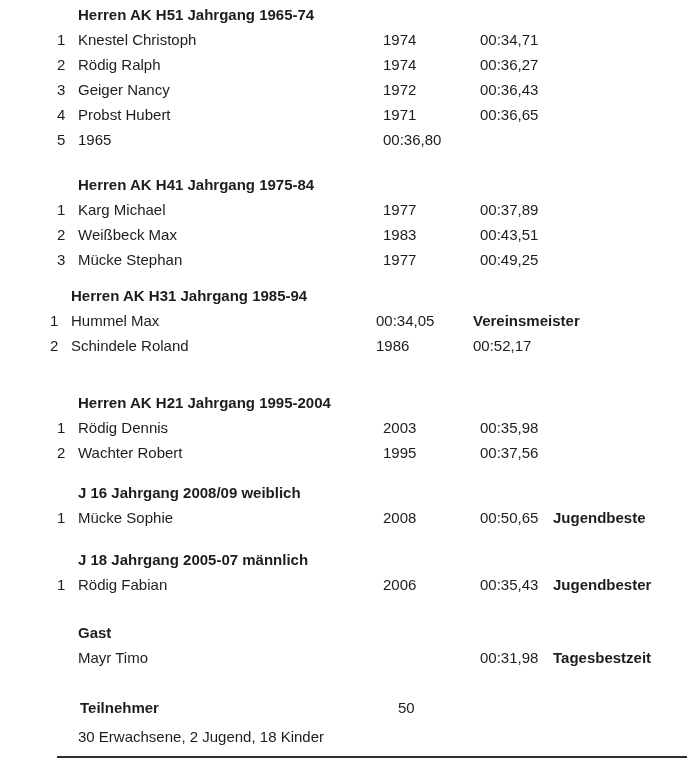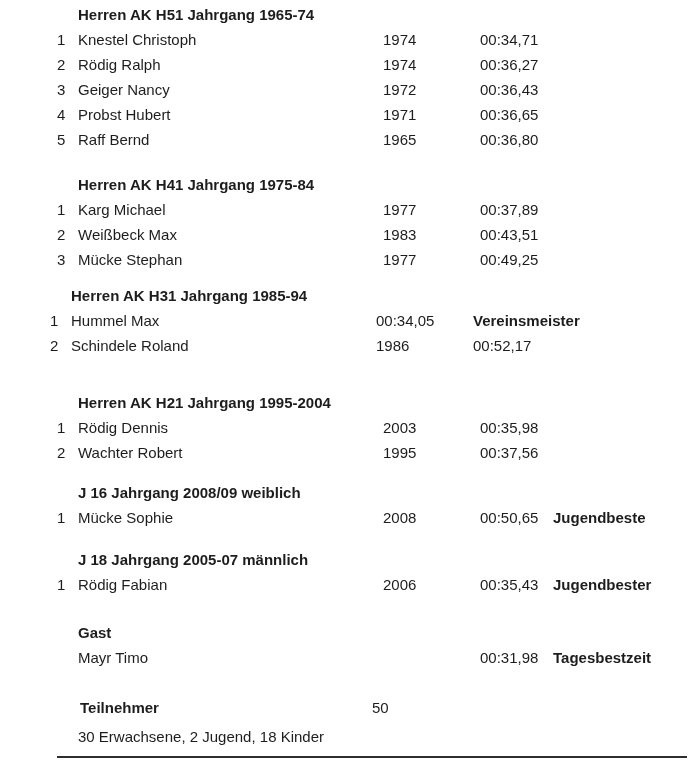--- a/index.html
+++ b/index.html
@@ -32,21 +32,21 @@
     grid-template-columns:23px 305px 97px 73px auto;
     line-height:25px;
     white-space:nowrap;
   }
   .cell-rank   { padding-left:2px; }
   .cell-remark { font-weight:bold; }
 
   .footer-block { position:absolute; left:0; top:693px; width:700px; }
   .footer-line1 { position:relative; height:25px; line-height:25px; }
   .participants-label { position:absolute; left:80px; font-weight:bold; }
-  .participants-count { position:absolute; left:372px; }
+  .participants-count { position:absolute; left:398px; }
   .footer-line2 { position:relative; height:25px; line-height:25px; margin-top:4px; }
   .participants-breakdown { position:absolute; left:78px; }
 
   .bottom-divider {
     position:absolute; left:57px; top:754px;
     width:630px; height:0;
     border-top:2px solid #2e2e2e;
   }
 </style>
 </head>
@@ -80,21 +80,20 @@
         </div>
         <div class="row">
           <span class="cell-rank">4</span>
           <span class="cell-name">Probst Hubert</span>
           <span class="cell-year">1971</span>
           <span class="cell-time">00:36,65</span>
           <span class="cell-remark"></span>
         </div>
         <div class="row">
           <span class="cell-rank">5</span>
-          <span class="cell-name">Raff Bernd</span>
           <span class="cell-year">1965</span>
           <span class="cell-time">00:36,80</span>
           <span class="cell-remark"></span>
         </div>
       </section>
       <section class="result-section">
         <div class="sec-title">Herren AK H41 Jahrgang 1975-84</div>
         <div class="row">
           <span class="cell-rank">1</span>
           <span class="cell-name">Karg Michael</span>

